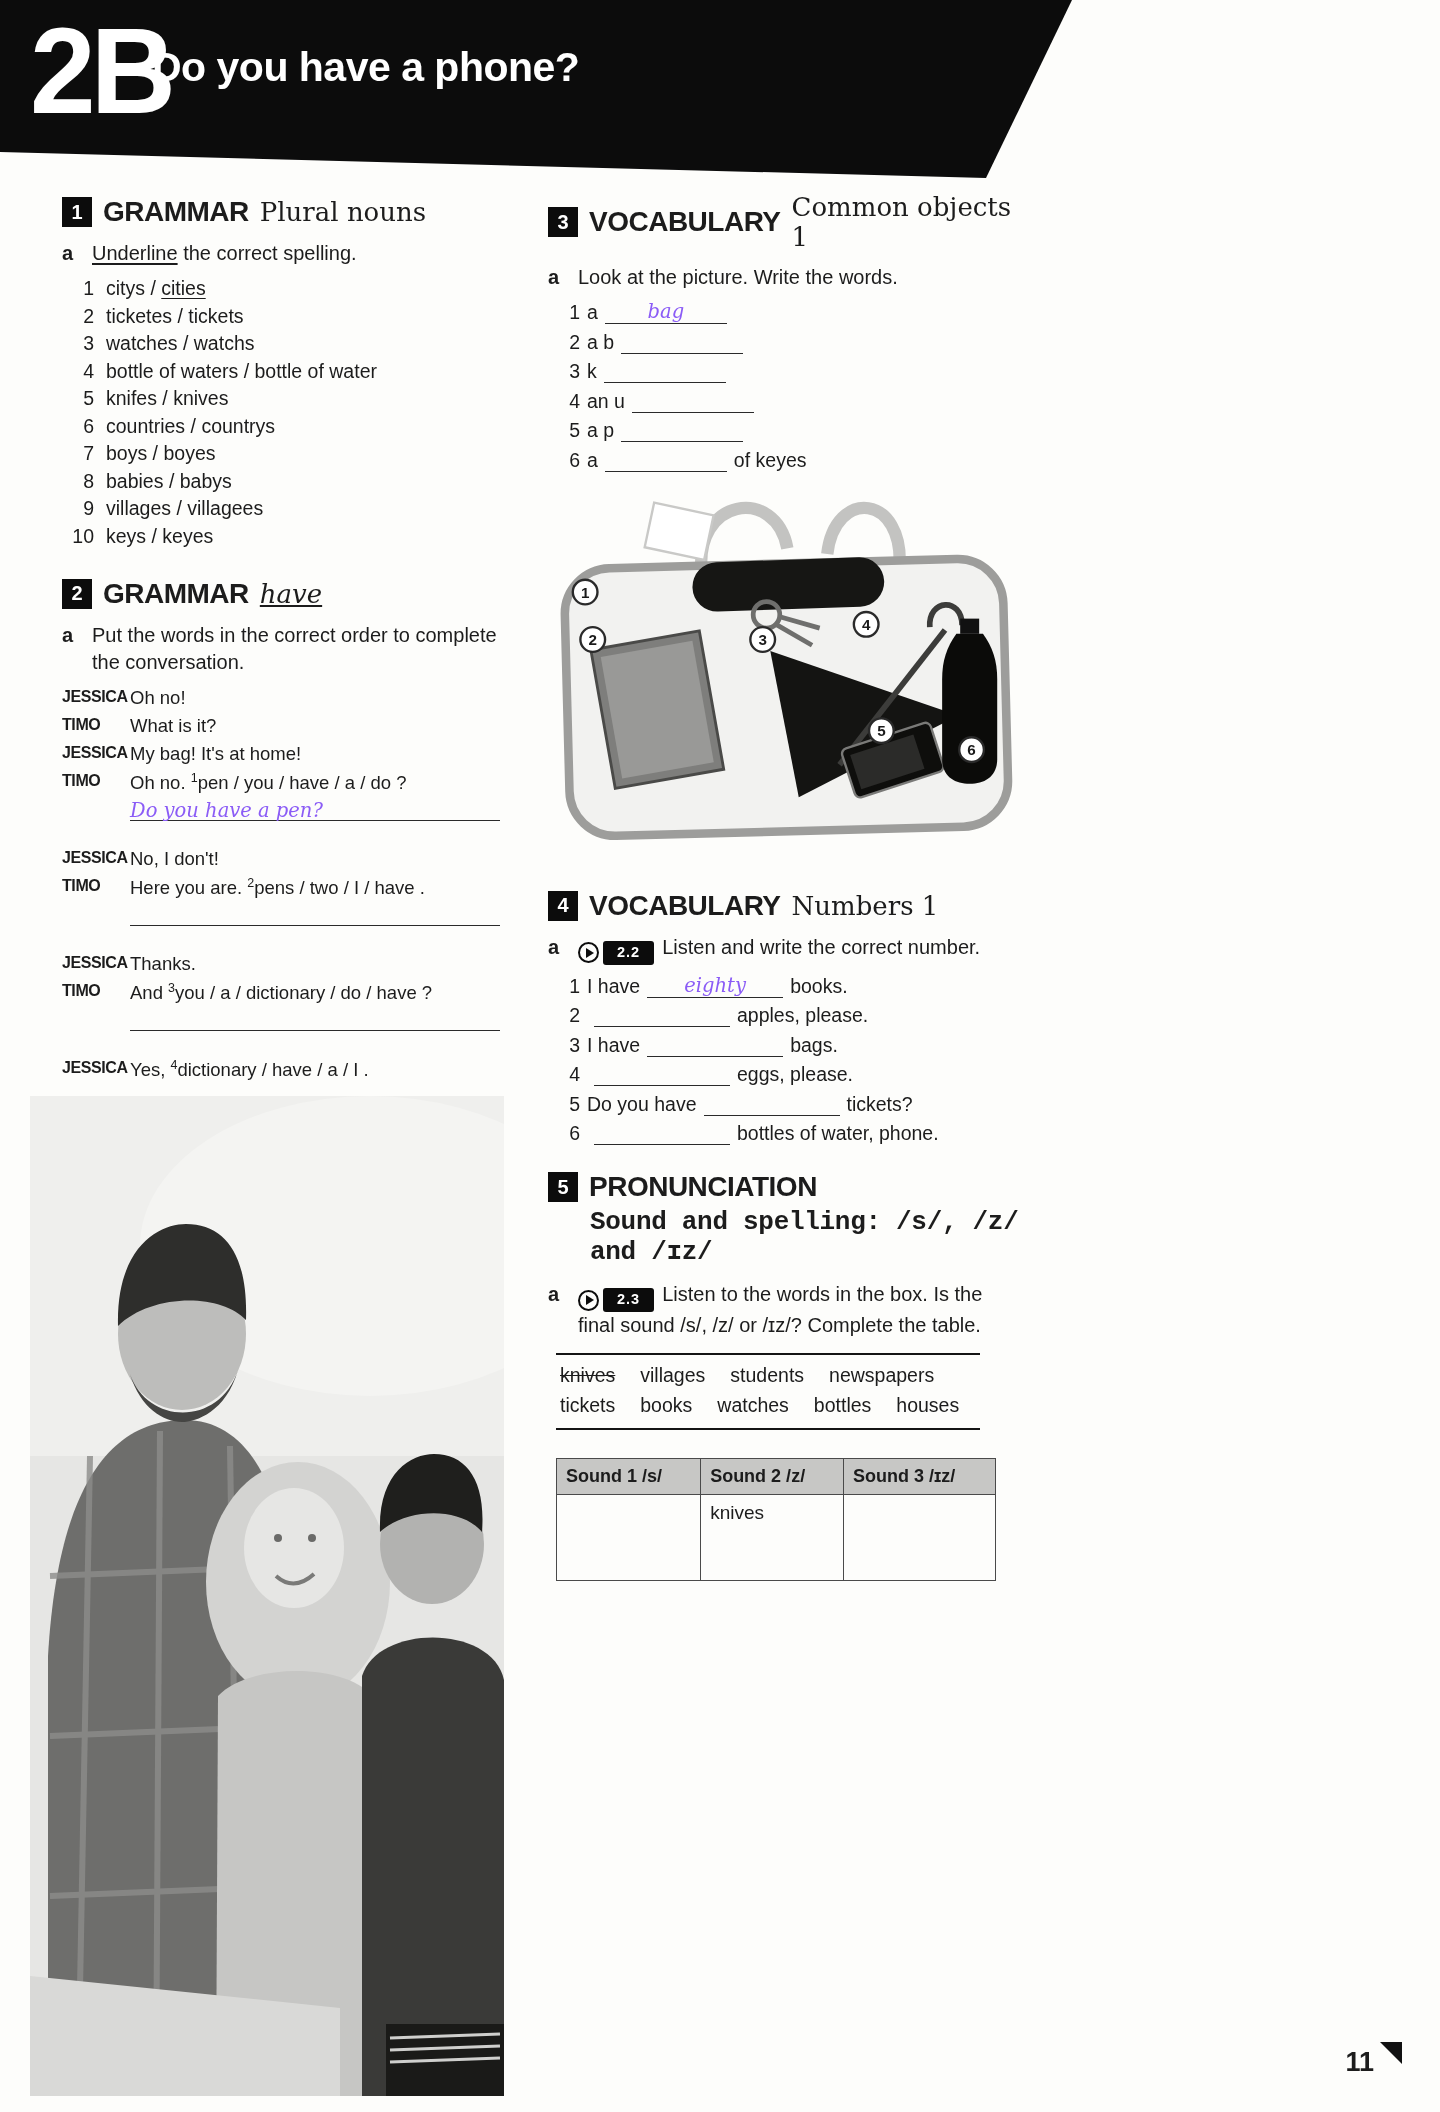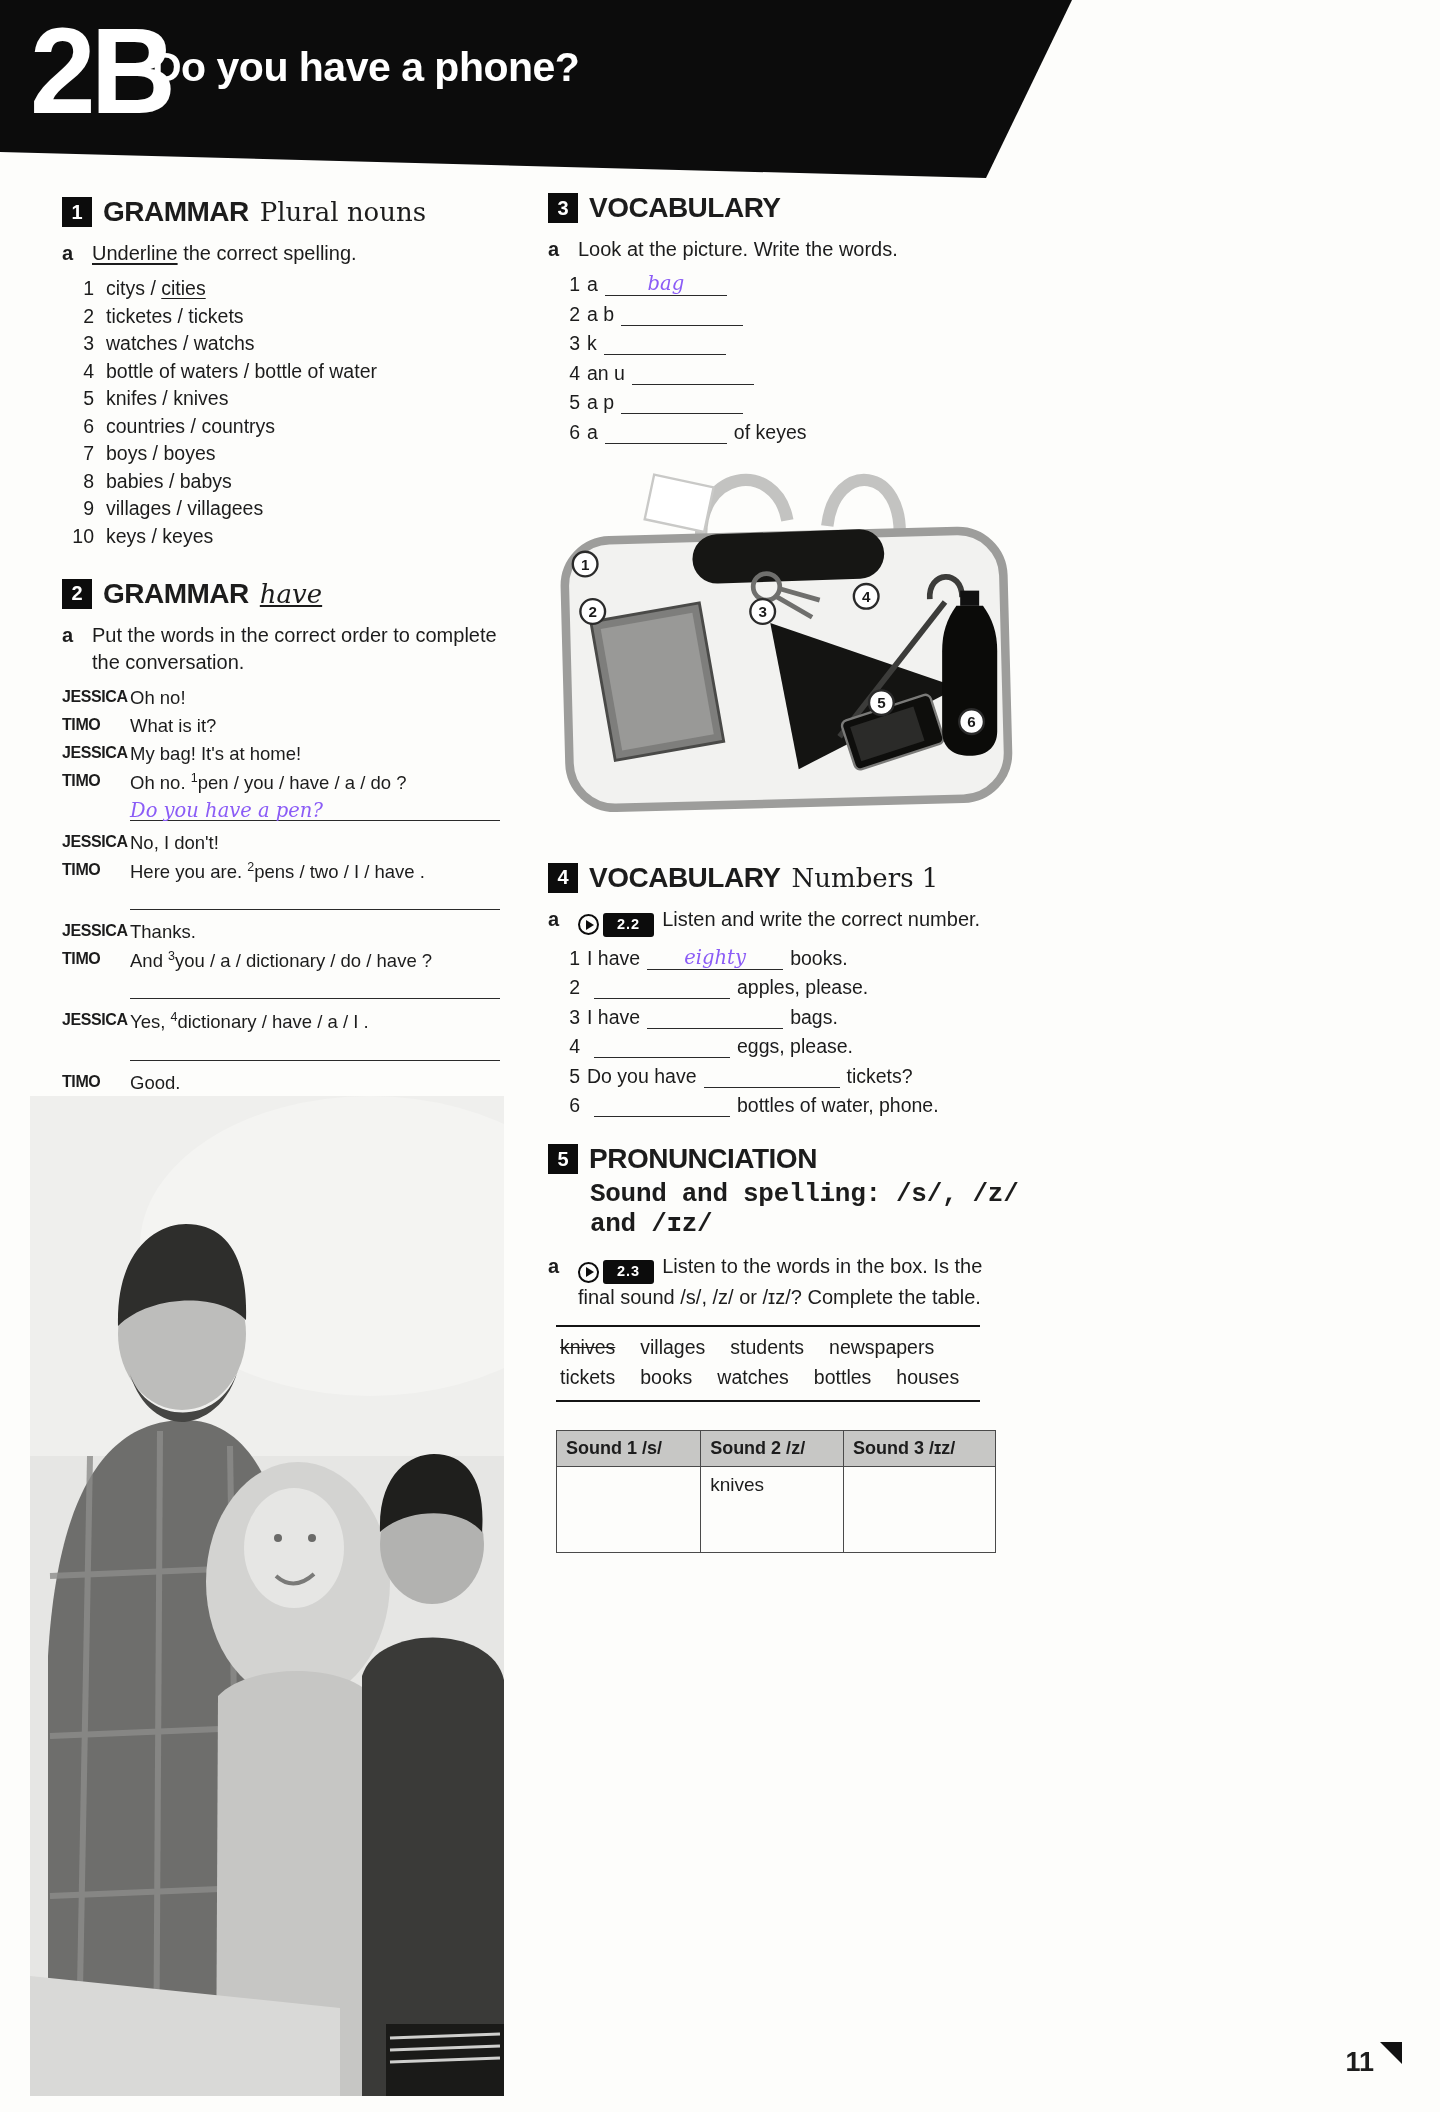--- a/index.html
+++ b/index.html
@@ -60,21 +60,21 @@
   
   .conv { margin-top:4px; font-size:18.5px; }
   .conv-row { display:flex; margin-bottom:4px; }
   .speaker {
     width:68px; flex-shrink:0; font-weight:bold; font-size:16px;
     letter-spacing:-0.4px; padding-top:2px;
   }
   .conv-text { flex:1; line-height:1.3; }
   sup { font-size:12.5px; }
   .answer-line {
-    margin:0 0 10px 68px; width:370px; height:22px;
+    margin:0 0 26px 68px; width:370px; height:22px;
     border-bottom:1.6px solid #2a2a2a;
   }
   .hand {
     font-family:"DejaVu Serif", serif; font-style:italic;
     font-size:19.5px; color:#8b5cf6;
   }
 
   
   .vocab-list { font-size:19.5px; margin-left:8px; }
   .vocab-row { display:flex; align-items:flex-end; gap:7px; margin-bottom:6.5px; }
@@ -313,20 +313,21 @@
       </g>
     </svg>
   </div>
 
   <div class="col-right">
 
     <section>
       <div class="section-head">
         <span class="sec-num">3</span>
         <span class="sec-label">VOCABULARY</span>
+        <span class="sec-sub">Common objects 1</span>
       </div>
       <div class="exercise">
         <span class="ex-letter">a</span>
         <span class="ex-body">Look at the picture. Write the words.</span>
       </div>
       <div class="vocab-list">
         <div class="vocab-row">
             <span class="item-num">1</span>
             <span>a</span>
             <span class="blank blank-s3"><span class="hand">bag</span></span>

